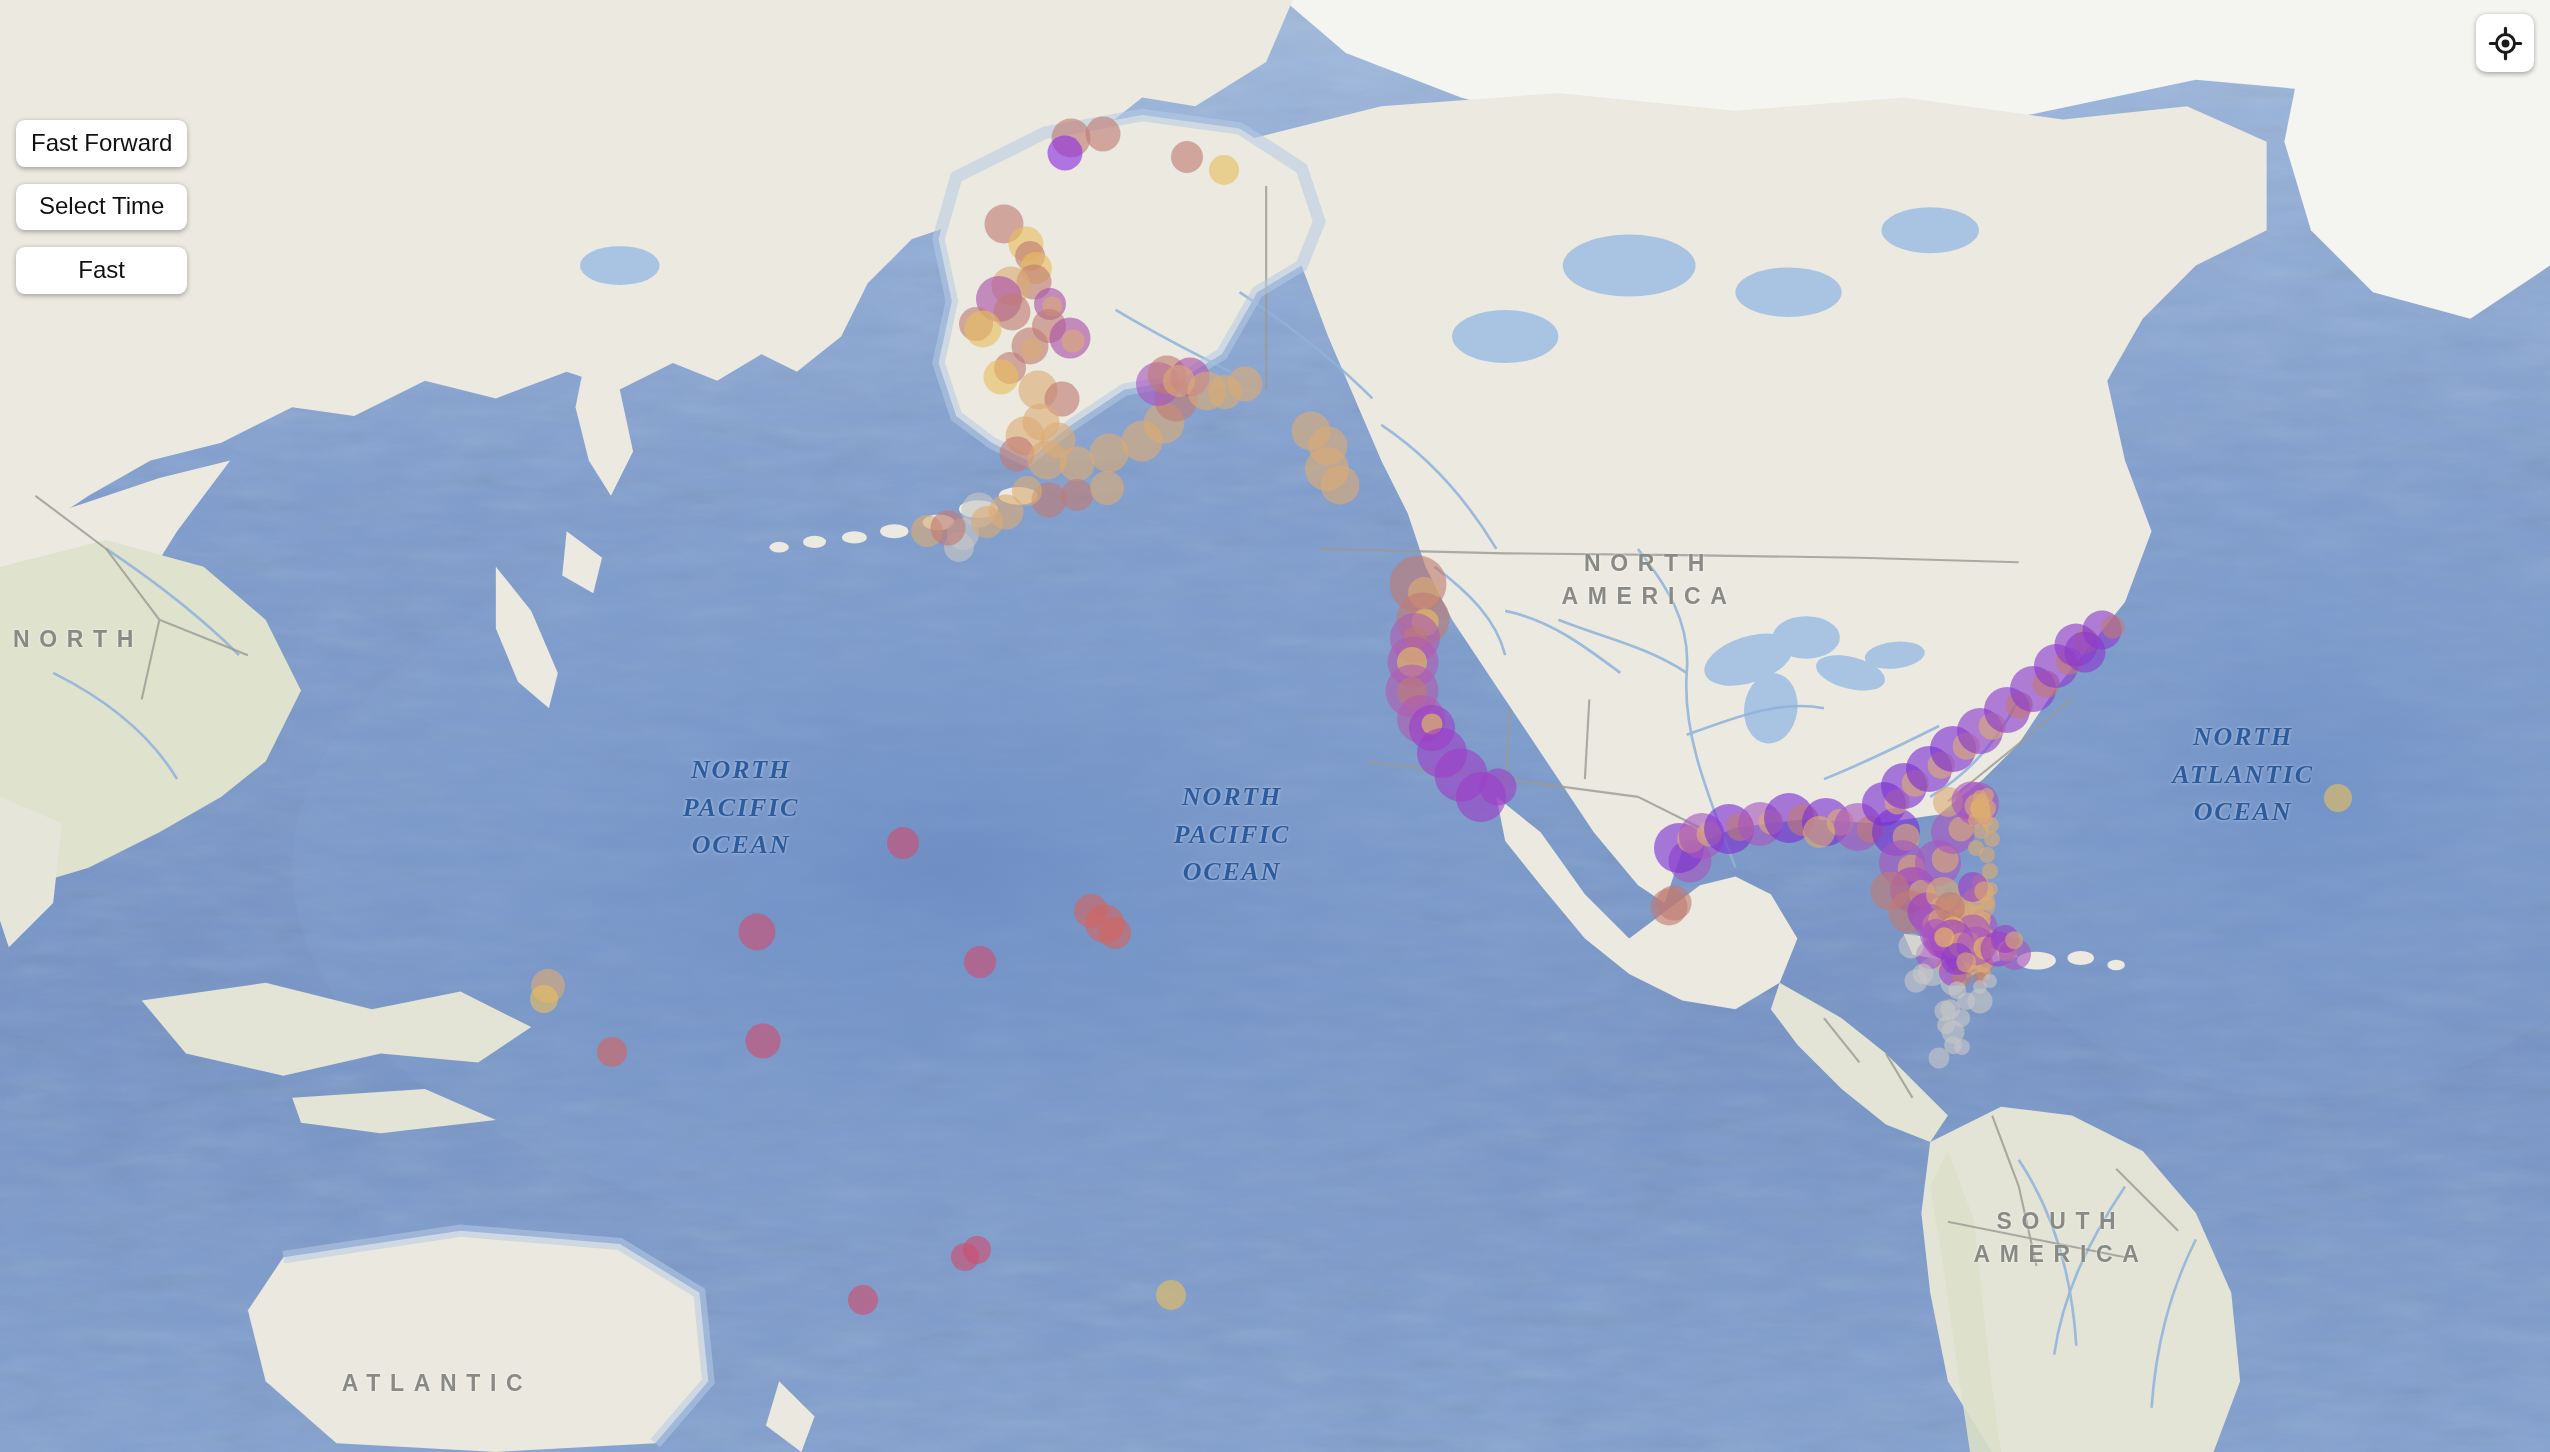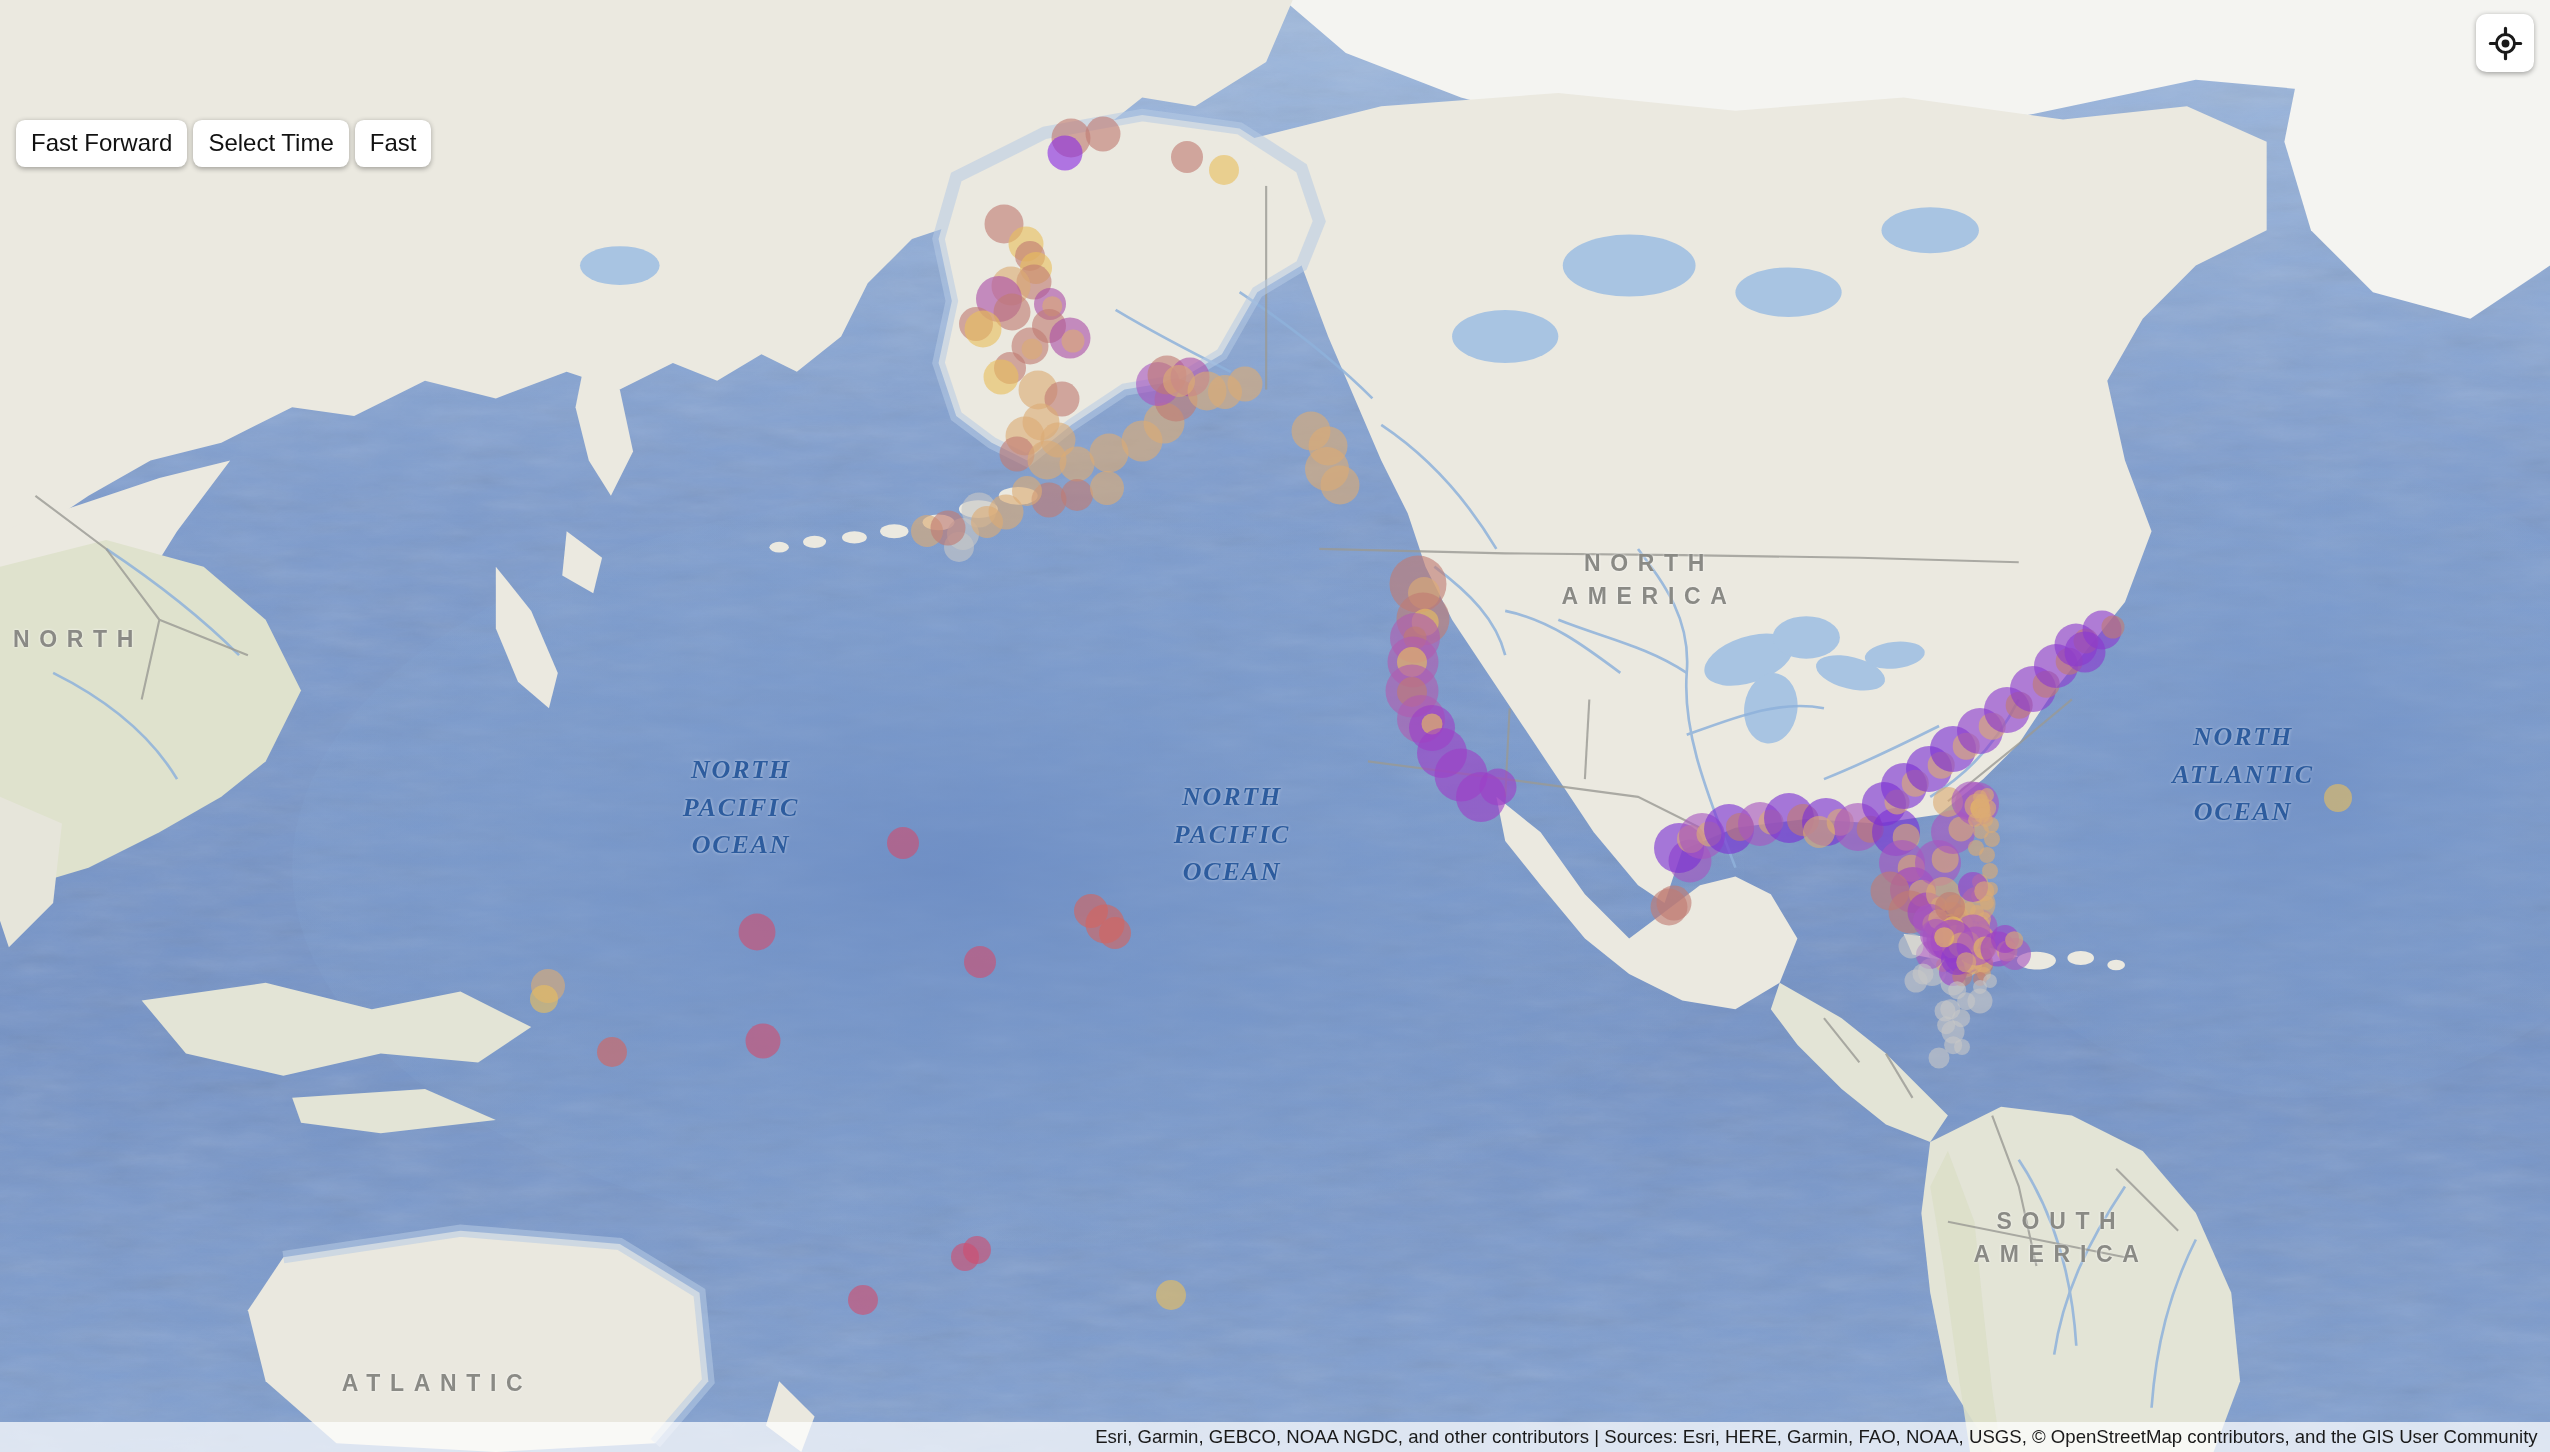--- a/index.html
+++ b/index.html
@@ -98,22 +98,23 @@
     font-family: "Liberation Sans", sans-serif;
     line-height: 1;
   }
 
   
   #toolbar {
     position: absolute;
     left: 16px;
     top: 120px;
     display: flex;
-    gap: 6px;
+    gap: 17px;
     z-index: 40;
+    flex-direction: column;
   }
   .tool-btn {
     background: #ffffff;
     border: none;
     border-radius: 8.9px;
     box-shadow: 0 1.8px 5.3px rgba(0,0,0,0.30);
     font-family: "Liberation Sans", sans-serif;
     font-size: 24px;
     color: #111111;
     padding: 9.7px 15px 10.6px 15px;
@@ -636,18 +637,15 @@
   </div>
 
   <button id="locate-button" aria-label="Zoom to my location">
     <svg width="35" height="35" viewBox="0 0 24 24">
       <circle cx="12" cy="12" r="6.2" fill="none" stroke="#1a1a1a" stroke-width="2"></circle>
       <circle cx="12" cy="12" r="2.7" fill="#1a1a1a"></circle>
       <path d="M12 1.6 L12 5.2 M12 18.8 L12 22.4 M1.6 12 L5.2 12 M18.8 12 L22.4 12" stroke="#1a1a1a" stroke-width="2.2" stroke-linecap="round"></path>
     </svg>
   </button>
 
-  <div id="attribution">
-    <span id="attribution-text">Esri, Garmin, GEBCO, NOAA NGDC, and other contributors | Sources: Esri, HERE, Garmin, FAO, NOAA, USGS, © OpenStreetMap contributors, and the GIS User Community</span>
-  </div>
 
 </div>
 
 
 </body></html>

